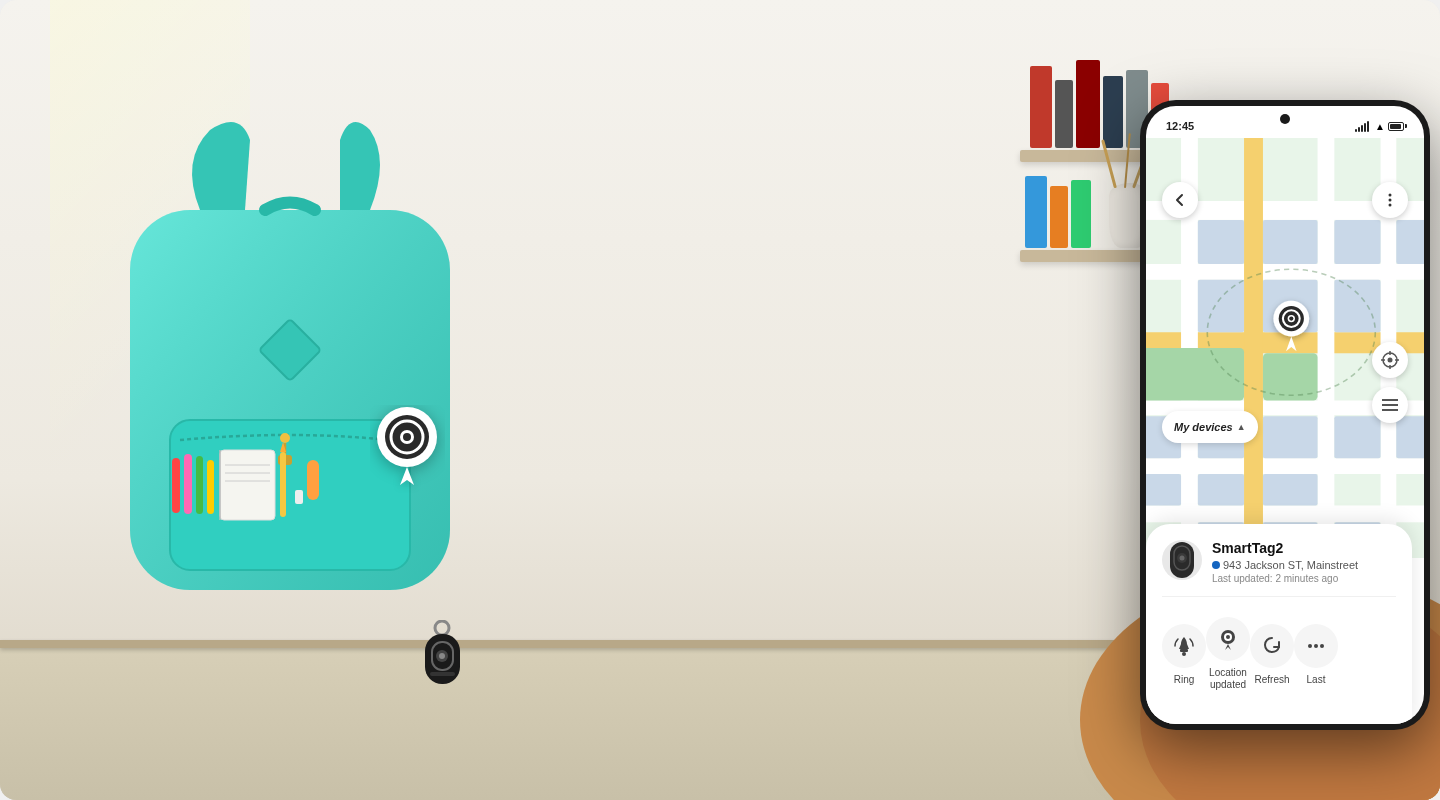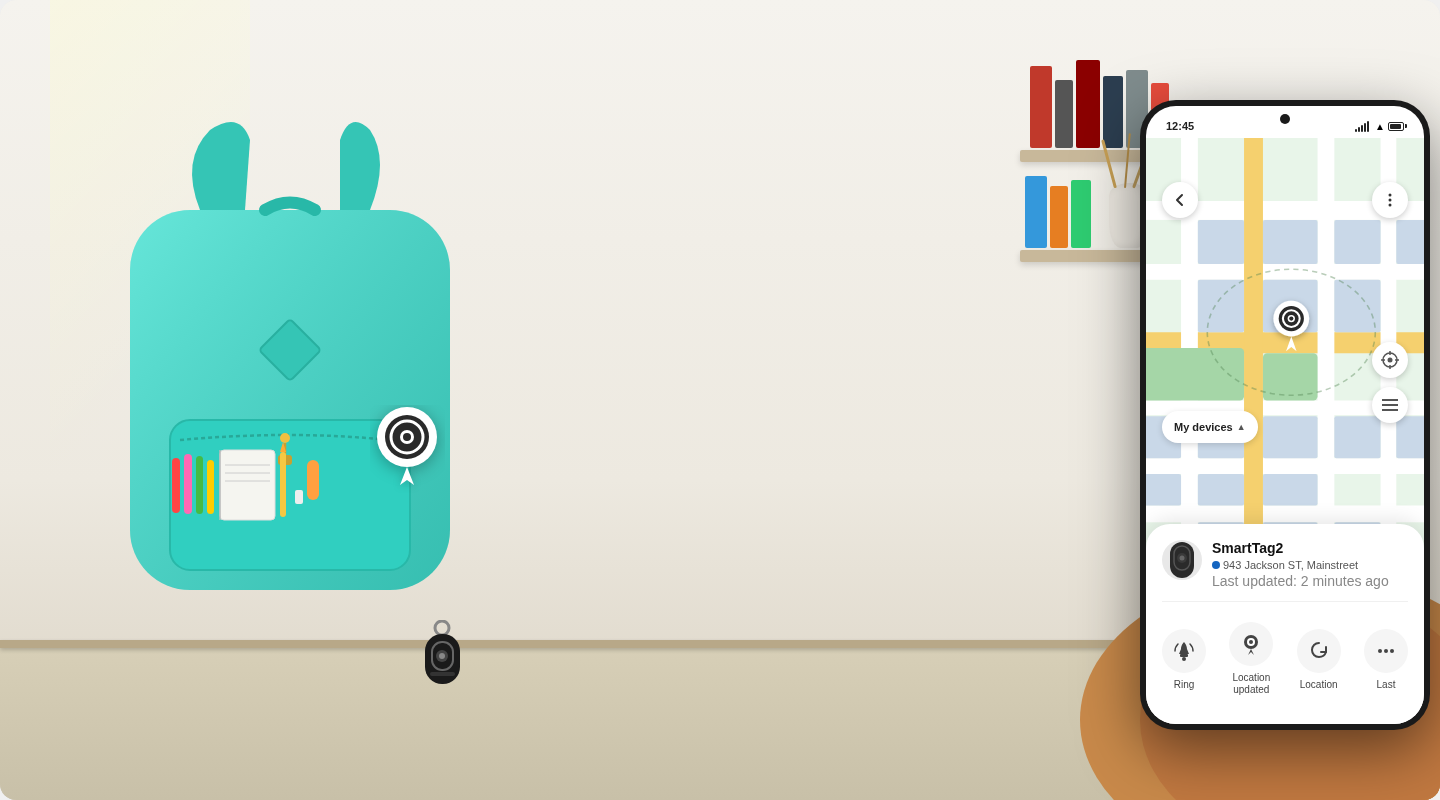--- a/index.html
+++ b/index.html
@@ -184,20 +184,21 @@
     }
 
     
     .map-area {
       position: absolute;
       top: 32px;
       left: 0;
       right: 0;
       height: 420px;
       overflow: hidden;
+      font-style: italic;
     }
 
     
     .map-back-btn {
       position: absolute;
       top: 44px;
       left: 16px;
       width: 36px;
       height: 36px;
       background: white;
@@ -284,21 +285,21 @@
     .chevron-up {
       font-size: 9px;
       color: #555;
     }
 
     
     .device-card {
       position: absolute;
       bottom: 0;
       left: 0;
-      right: 0;
+      right: 12px;
       height: 200px;
       background: white;
       border-radius: 24px 24px 0 0;
       padding: 16px;
       z-index: 20;
       box-shadow: 0 -4px 20px rgba(0,0,0,0.1);
     }
 
     .device-card-header {
       display: flex;
@@ -338,28 +339,28 @@
 
     .location-dot {
       width: 8px;
       height: 8px;
       background: #1565c0;
       border-radius: 50%;
       flex-shrink: 0;
     }
 
     .device-updated {
-      font-size: 14px;
+      font-size: 10px;
       color: #888;
     }
 
     
     .action-row {
       display: flex;
-      justify-content: space-between;
+      justify-content: flex-start;
       align-items: center;
       padding: 8px 0 0;
     }
 
     .action-btn {
       display: flex;
       flex-direction: column;
       align-items: center;
       gap: 6px;
       cursor: pointer;
@@ -741,21 +742,21 @@
               <span class="action-label" style="max-width:44px;line-height:1.2;">Location updated</span>
             </div>
 
             <div class="action-btn">
               <div class="action-icon-wrap">
                 <svg width="22" height="22" viewBox="0 0 22 22">
                   <path d="M11 3 C7 3 4 6 4 10 C4 14 7 17 11 17 C14 17 17 15 18 12" stroke="#444" stroke-width="2" fill="none" stroke-linecap="round"></path>
                   <path d="M18 7 L18 12 L13 12" stroke="#444" stroke-width="2" fill="none" stroke-linecap="round" stroke-linejoin="round"></path>
                 </svg>
               </div>
-              <span class="action-label">Location</span>
+              <span class="action-label">Refresh</span>
             </div>
 
             <div class="action-btn">
               <div class="action-icon-wrap">
                 <svg width="22" height="22" viewBox="0 0 22 22">
                   <circle cx="5" cy="11" r="2" fill="#444"></circle>
                   <circle cx="11" cy="11" r="2" fill="#444"></circle>
                   <circle cx="17" cy="11" r="2" fill="#444"></circle>
                 </svg>
               </div>

